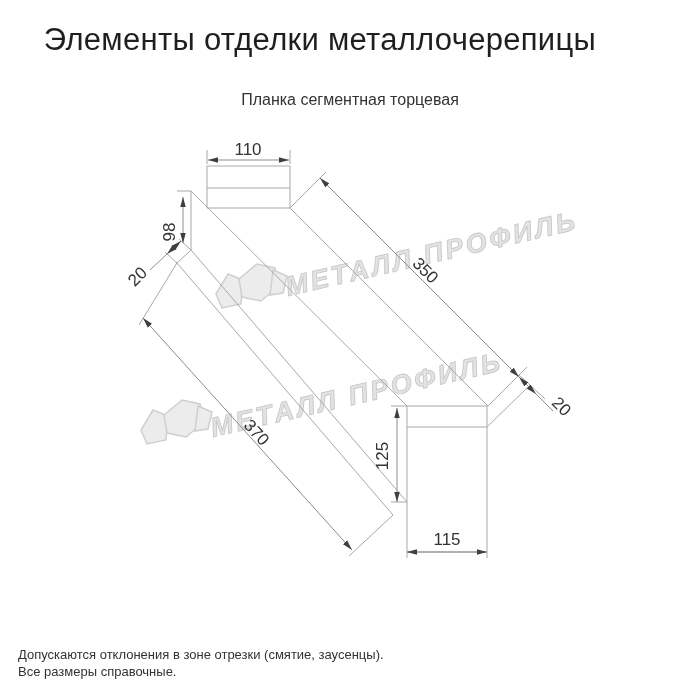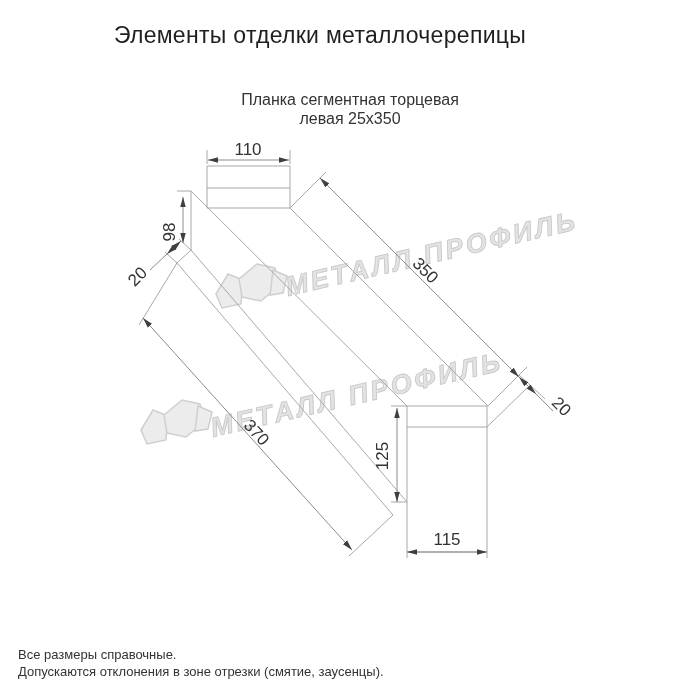--- a/index.html
+++ b/index.html
@@ -2,21 +2,21 @@
 <html><head>
 <meta charset="utf-8">
 <style>
   html,body{margin:0;padding:0;background:#fff;}
   .page{
     position:relative;width:700px;height:700px;background:#ffffff;overflow:hidden;
     font-family:"Liberation Sans", sans-serif;
   }
   .title{
     position:absolute;top:22px;left:0;width:640px;text-align:center;
-    font-size:23px;font-weight:400;color:#1f1f1f;margin:0;letter-spacing:.3px;
+    font-size:31px;font-weight:400;color:#1f1f1f;margin:0;letter-spacing:.3px;
   }
   .subtitle{
     position:absolute;top:90px;left:0;width:700px;text-align:center;
     font-size:16px;color:#333;line-height:19px;
   }
   .drawing{position:absolute;left:0;top:0;}
   .footer{
     position:absolute;left:18px;top:646px;
     font-size:13px;color:#333;line-height:17px;
   }
@@ -29,21 +29,20 @@
 </style>
 </head>
 <body>
 
 <div class="page">
 
   <h1 class="title"><span>Элементы отделки металлочерепицы</span></h1>
 
   <div class="subtitle">
     <div>Планка сегментная торцевая</div>
-    <div>левая 25х350</div>
   </div>
 
   <svg class="drawing" width="700" height="700" viewBox="0 0 700 700">
     <defs>
       <marker id="arr" viewBox="0 0 10 6" refX="9.5" refY="3" markerWidth="11" markerHeight="6.6" orient="auto-start-reverse" markerUnits="userSpaceOnUse">
         <path d="M9.5 3 L0 0.4 L0 5.6 Z" fill="#3f3f3f"></path>
       </marker>
       <g id="mp-logo" stroke="#cfcfcf" fill="#ececec" stroke-width="1.5">
         <path d="M4 32 L16 12 L31 18 L29 42 L10 46 Z"></path>
         <path d="M27 17 L45 2 L63 6 L67 24 L49 39 L30 35 Z"></path>
@@ -123,17 +122,17 @@
       <text class="dimtxt" transform="translate(138,277) rotate(-45)" y="5">20</text>
       <text class="dimtxt" transform="translate(425,271) rotate(45)" y="5">350</text>
       <text class="dimtxt" transform="translate(561,407) rotate(45)" y="5">20</text>
       <text class="dimtxt" transform="translate(256,433) rotate(47)" y="5">370</text>
       <text class="dimtxt" transform="translate(383,456) rotate(-90)" y="5">125</text>
       <text class="dimtxt" x="447" y="545">115</text>
     </g>
   </svg>
 
   <div class="footer">
+    <div>Допускаются отклонения в зоне отрезки (смятие, заусенцы).</div>
     <div>Все размеры справочные.</div>
-    <div>Допускаются отклонения в зоне отрезки (смятие, заусенцы).</div>
   </div>
 
 </div>
 
 </body></html>

